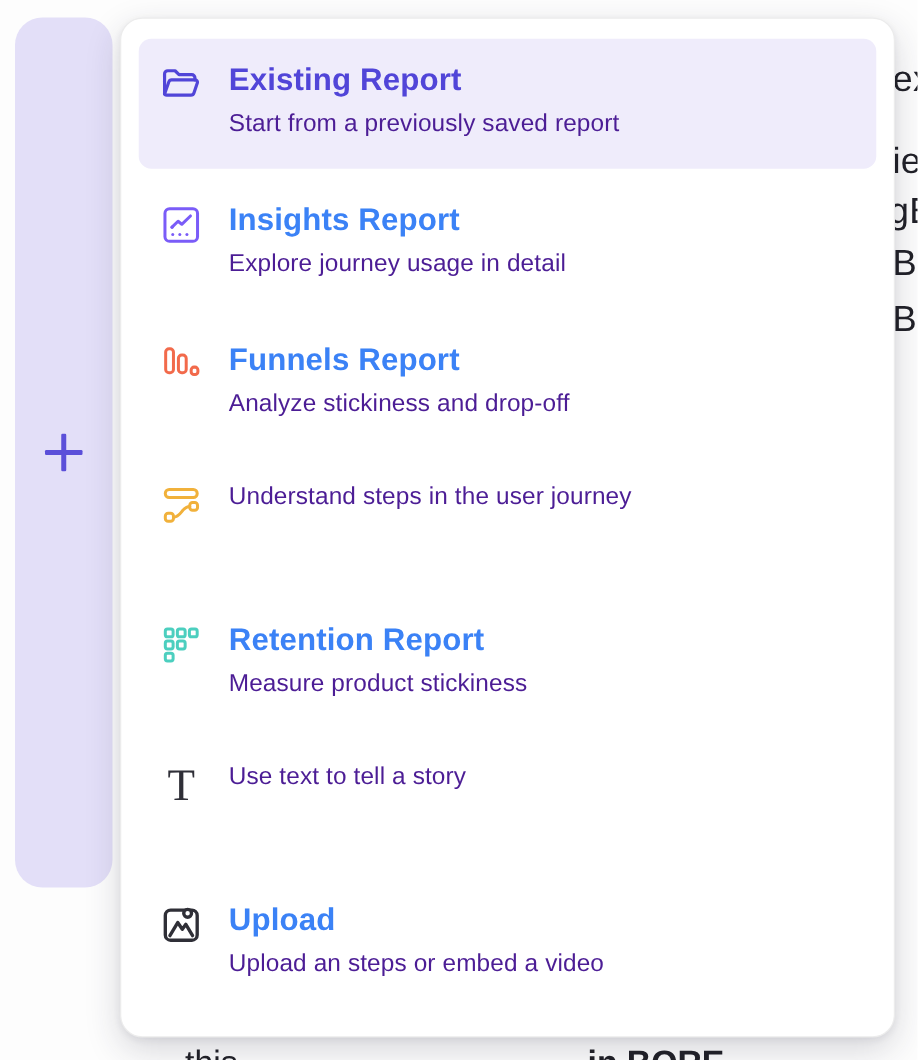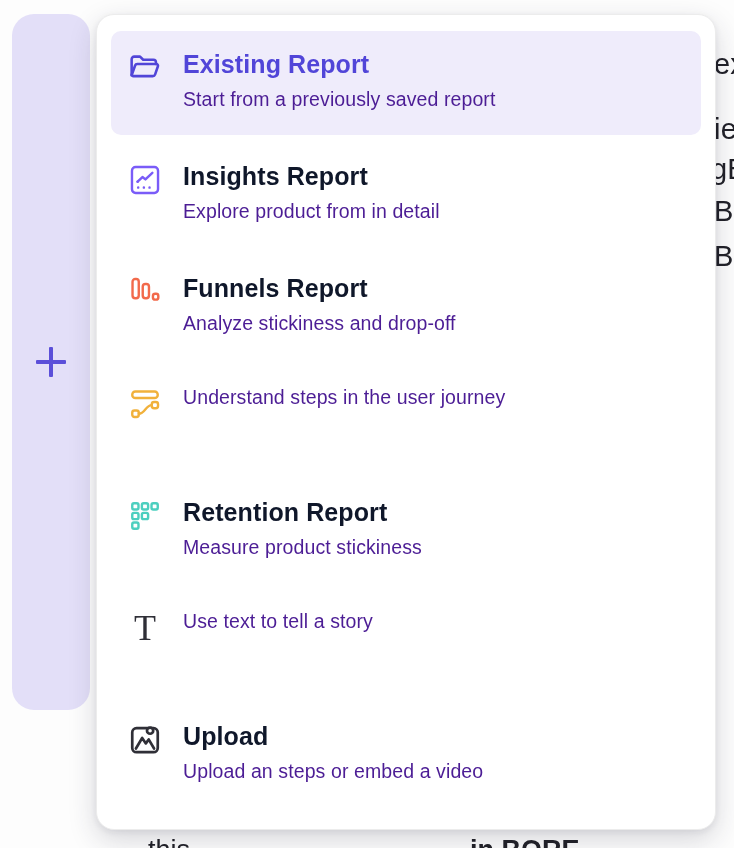--- a/index.html
+++ b/index.html
@@ -90,21 +90,21 @@
     margin-right:20px;
     display:flex;
     align-items:center;
     justify-content:center;
   }
   .item-icon svg { display:block; }
   .item-text { display:flex; flex-direction:column; }
   .item-title {
     font-size:25px;
     font-weight:600;
-    color:#0f172a;
+    color:#3b82f6;
     line-height:1.15;
     margin-bottom:9px;
     letter-spacing:0.1px;
   }
   .menu-item.selected .item-title { color:#5145d8; }
   .item-desc {
     font-size:19.5px;
     font-weight:400;
     color:#4c1d95;
     letter-spacing:0.1px;
@@ -164,21 +164,21 @@
         <rect x="2.8" y="2.8" width="18.4" height="18.4" rx="2.6"></rect>
         <polyline points="6.8,13.2 10.2,9.9 12.3,11.6 17.2,6.9"></polyline>
         <circle cx="6.8" cy="13.2" r="0.9" fill="currentColor" stroke="none"></circle>
         <line x1="7.2" y1="17.3" x2="7.2" y2="17.4"></line>
         <line x1="11.2" y1="17.3" x2="11.2" y2="17.4"></line>
         <line x1="15.2" y1="17.3" x2="15.2" y2="17.4"></line>
       </svg>
     </span>
     <span class="item-text">
       <span class="item-title">Insights Report</span>
-      <span class="item-desc">Explore product from in detail</span>
+      <span class="item-desc">Explore journey usage in detail</span>
     </span>
   </div>
 
   <div class="menu-item">
     <span class="item-icon ic-funnels">
       <svg width="34" height="34" viewBox="0 0 24 24" fill="none" stroke="currentColor" stroke-width="1.7" stroke-linecap="round" stroke-linejoin="round">
         <rect x="3.2" y="2.8" width="4.4" height="13.6" rx="1.9"></rect>
         <rect x="10.4" y="6.4" width="4.4" height="10" rx="1.9"></rect>
         <rect x="17.6" y="13.2" width="3.8" height="4.2" rx="1.6"></rect>
       </svg>

